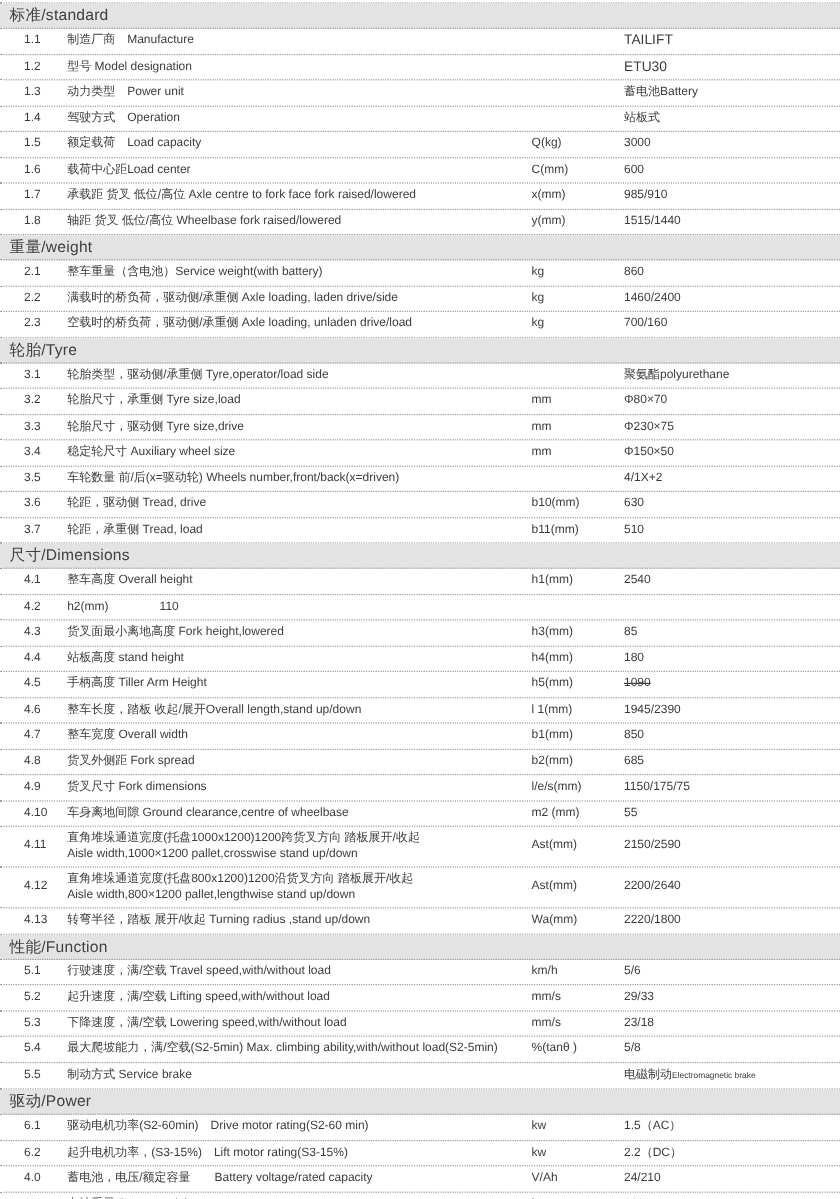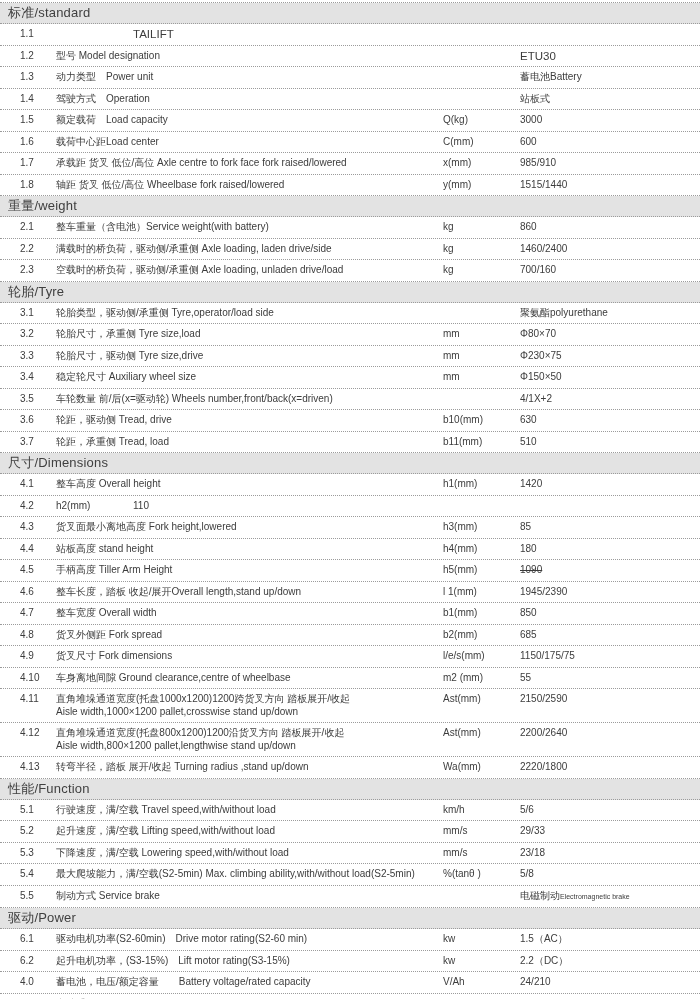--- a/index.html
+++ b/index.html
@@ -27,21 +27,21 @@
     background: #e3e3e3;
     border-bottom: 1px dotted #9b9b9b;
     padding: 3px 8px 3px 8px;
     font-size: 13px;
     line-height: 14px;
     color: #404040;
     letter-spacing: 0.2px;
   }
   .row {
     display: flex;
-    align-items: flex-start;
+    align-items: center;
     border-bottom: 1px dotted #9b9b9b;
     padding: 4px 0 4px 0;
     min-height: 12px;
     font-size: 10px;
     line-height: 12.5px;
   }
   .col-no {
     flex: none;
     width: 36px;
     padding-left: 20px;
@@ -75,20 +75,21 @@
 <body>
 
 <div class="page">
   <div class="table">
   <div class="section-header">
     <span>标准/standard</span>
   </div>
 
   <div class="row">
     <span class="col-no">1.1</span>
+    <span class="col-label">制造厂商　Manufacture</span>
     <span class="col-unit"></span>
     <span class="col-value lg">TAILIFT</span>
   </div>
 
   <div class="row">
     <span class="col-no">1.2</span>
     <span class="col-label">型号 Model designation</span>
     <span class="col-unit"></span>
     <span class="col-value lg">ETU30</span>
   </div>
@@ -214,21 +215,21 @@
   </div>
 
   <div class="section-header">
     <span>尺寸/Dimensions</span>
   </div>
 
   <div class="row">
     <span class="col-no">4.1</span>
     <span class="col-label">整车高度 Overall height</span>
     <span class="col-unit">h1(mm)</span>
-    <span class="col-value">1420</span>
+    <span class="col-value">2540</span>
   </div>
 
   <div class="row">
     <span class="col-no">4.2</span>
     <span class="col-unit">h2(mm)</span>
     <span class="col-value">110</span>
   </div>
 
   <div class="row">
     <span class="col-no">4.3</span>

